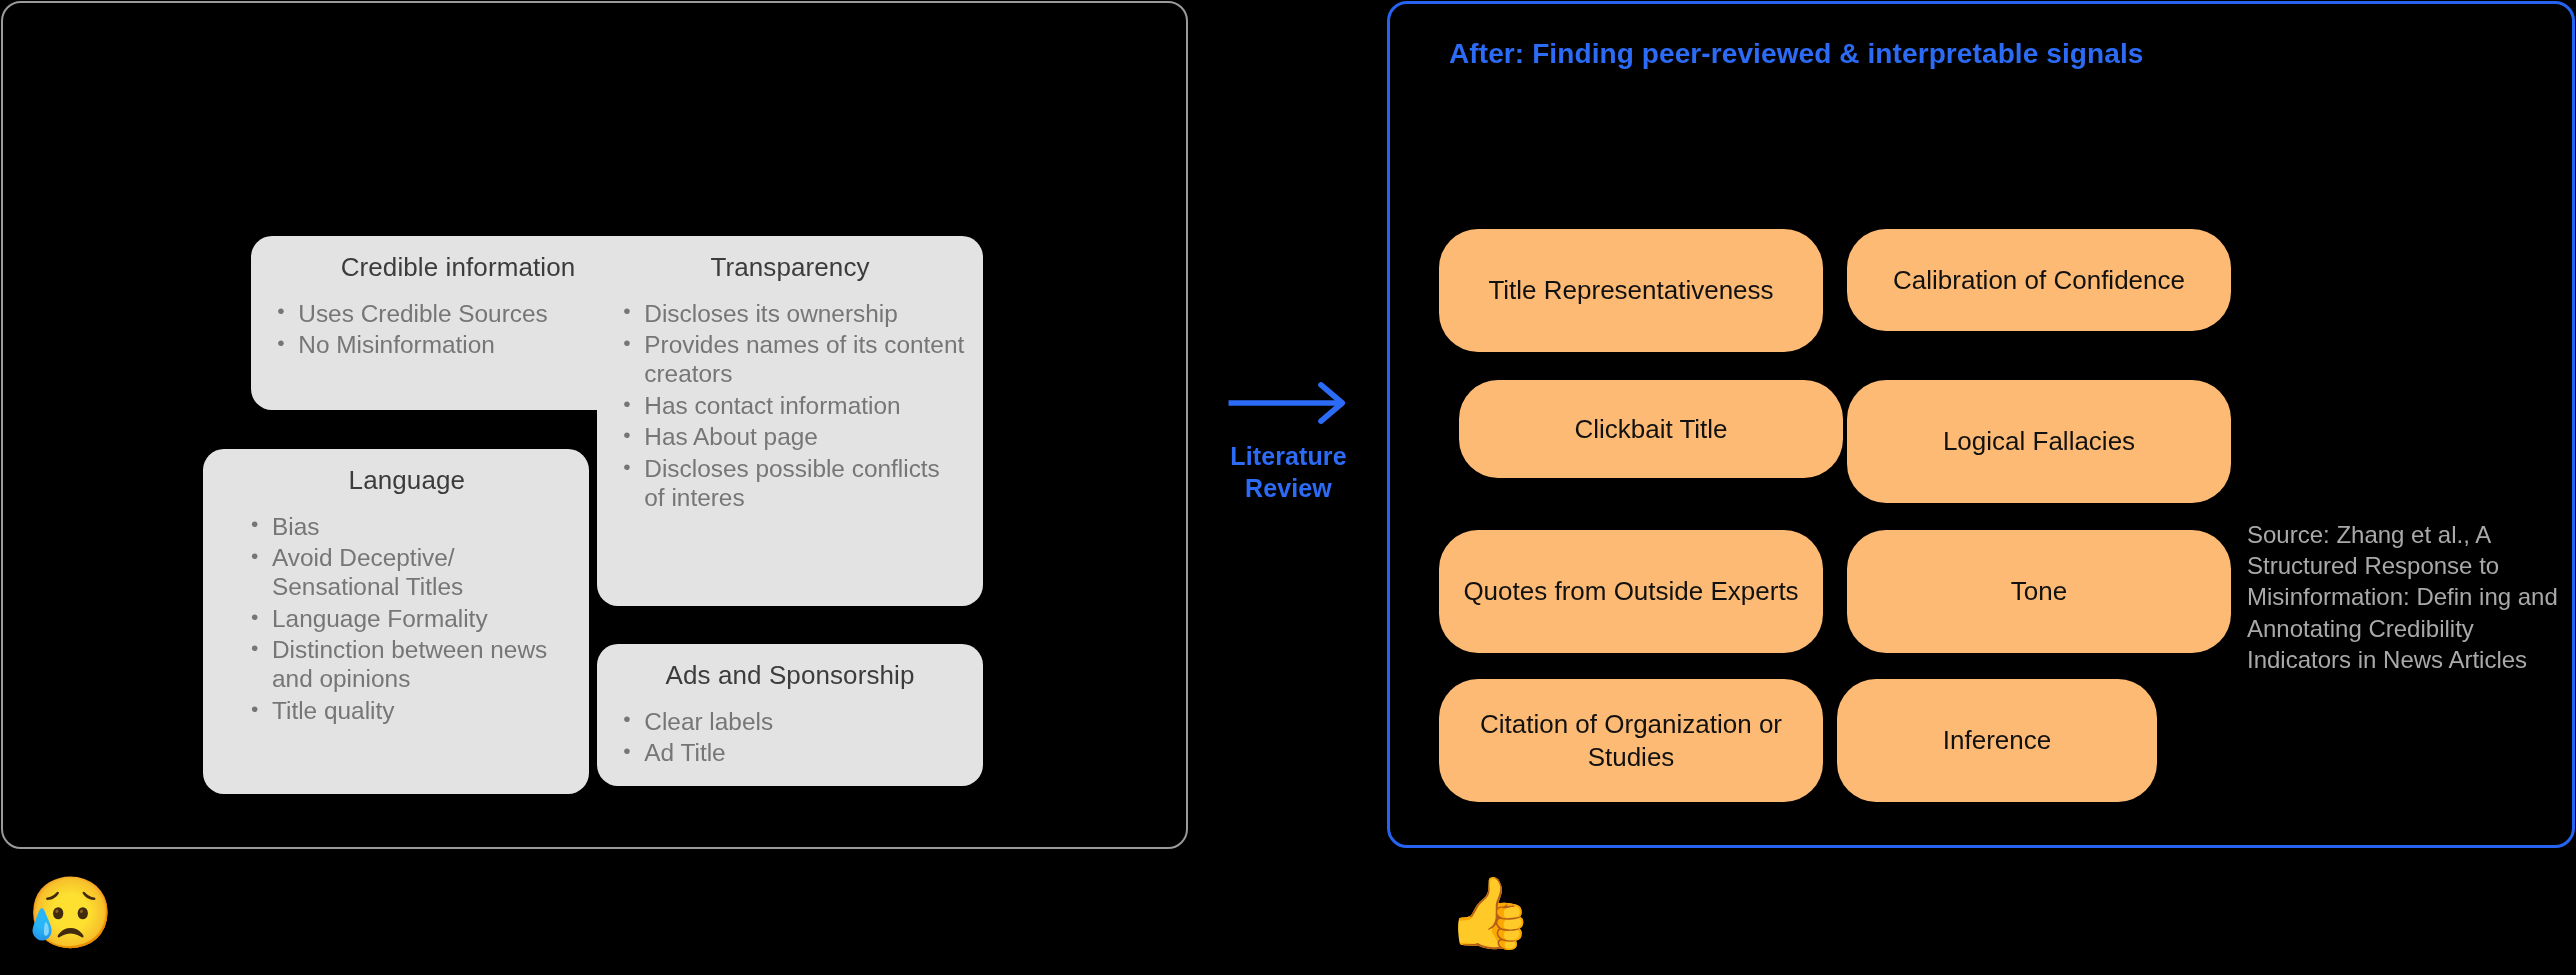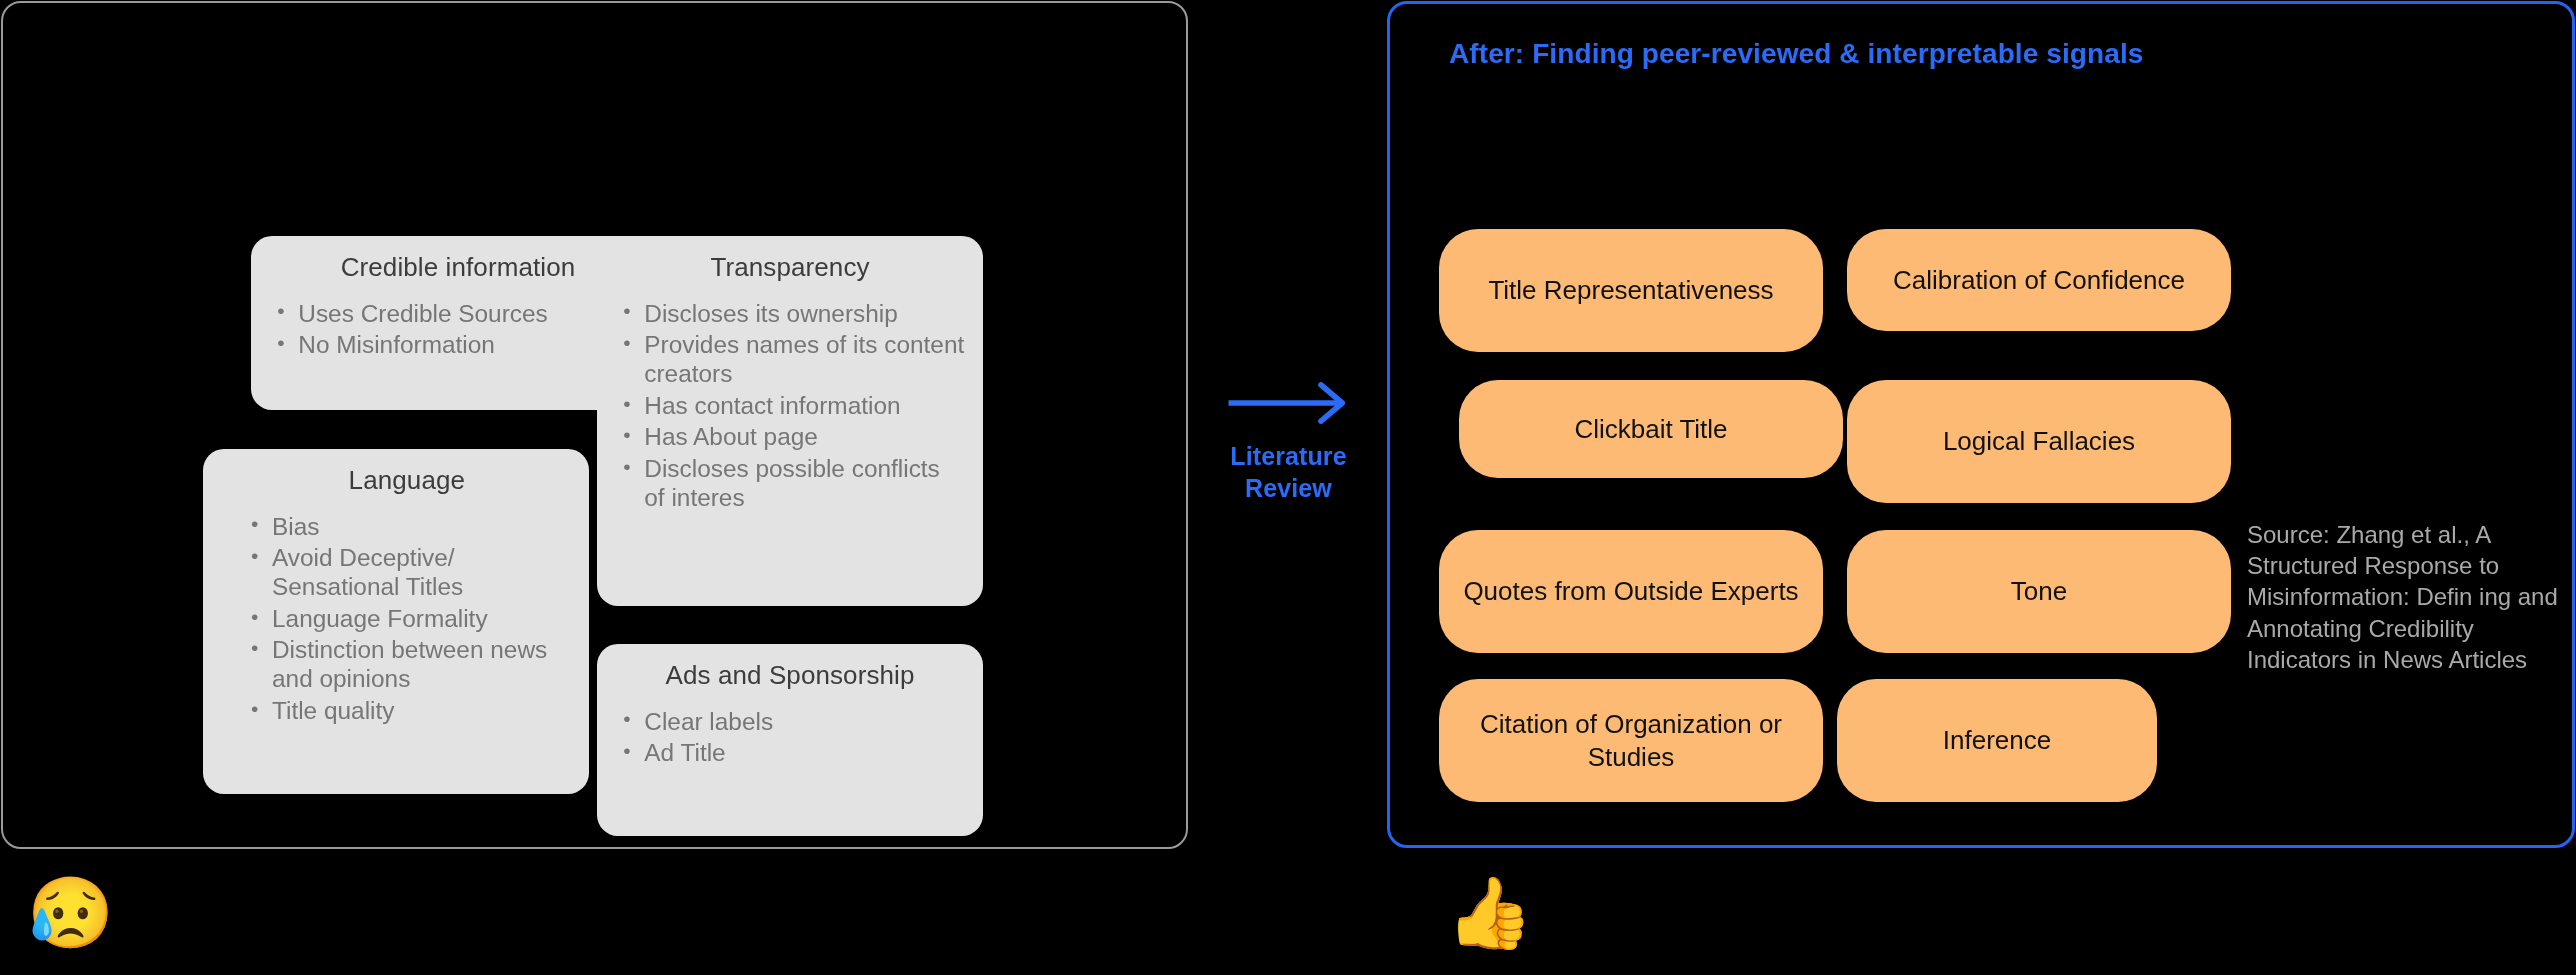--- a/index.html
+++ b/index.html
@@ -18,21 +18,21 @@
                  font-weight:400;margin:5px 0 16.3px 0;letter-spacing:0.1px;}
   .gcard ul{list-style:none;margin:0;padding:0 0 0 5px;}
   .gcard ul li{color:#767676;font-size:24.4px;line-height:1.19;margin:0 0 2.5px 0;
                padding-left:26px;position:relative;}
   .gcard ul li::before{content:"\2022";position:absolute;left:5px;top:-1.3px;
                        color:#767676;font-size:21px;line-height:1.32;}
 
   #card-credible{left:203px;top:236px;width:414px;height:174px;margin-left:48px;}
   #card-language{left:203px;top:449px;width:386px;height:345px;padding-left:38px;}
   #card-transparency{left:597px;top:236px;width:386px;height:370px;}
-  #card-ads{left:597px;top:644px;width:386px;height:192px;}
+  #card-ads{left:597px;top:644px;width:386px;height:142px;}
 
   
   #arrow-group{position:absolute;left:1207px;top:381px;width:163px;text-align:center;}
   #arrow-icon{display:block;margin:0 auto;}
   #lit-review-label{color:#2b6bf5;font-size:25px;font-weight:700;line-height:1.25;
                     margin-top:16.3px;letter-spacing:0.1px;}
 
   
   #after-title{position:absolute;left:1449px;top:38px;color:#2b6bf5;
                font-size:28px;font-weight:700;letter-spacing:0.1px;white-space:nowrap;}

